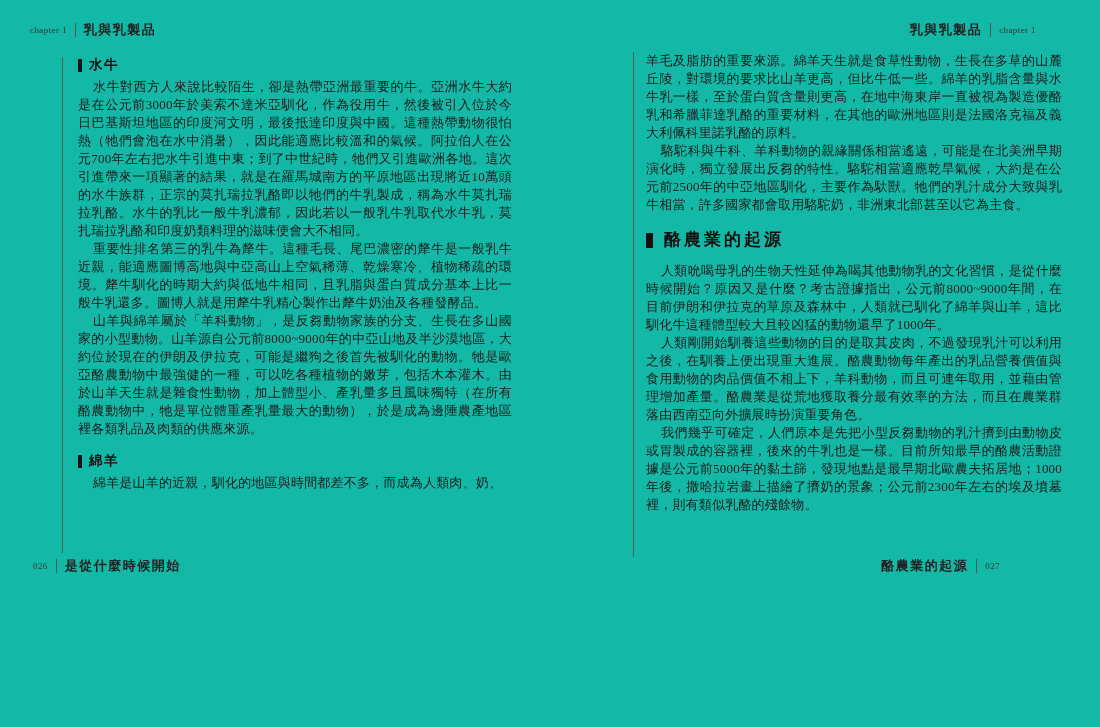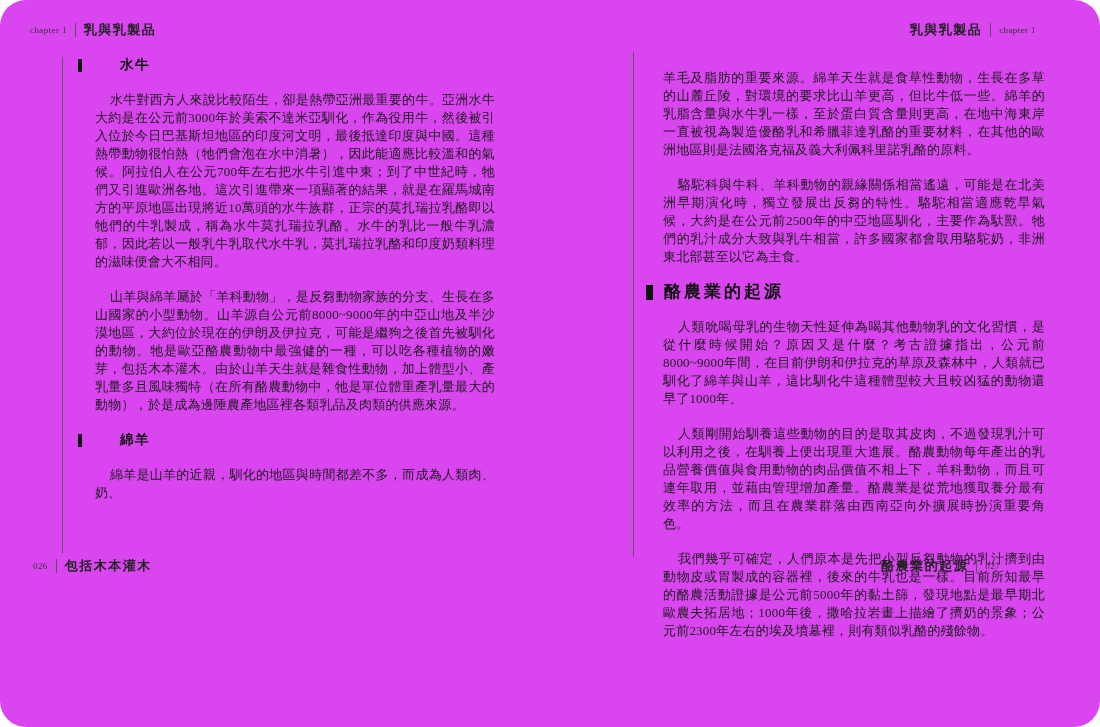--- a/index.html
+++ b/index.html
@@ -1,18 +1,18 @@
 <!DOCTYPE html>
 <html><head>
 <meta charset="utf-8">
 <style>
   * { margin:0; padding:0; box-sizing:border-box; }
   html,body { width:1100px; height:727px; background:#ffffff; overflow:hidden; }
   body { font-family:"Liberation Serif","DejaVu Serif",serif; color:#1b1b1b; }
-  .spread { position:relative; width:1100px; height:727px; background:#d946ef;border-radius:26px; }
+  .spread { position:relative; width:1100px; height:727px; background:#14b8a6; }
 
   .running-head, .running-foot {
     position:absolute; display:flex; align-items:center; gap:8px;
     font-size:9px; color:#2b2b2b;
   }
   .running-head .en, .running-foot .num {
     font-size:9px; letter-spacing:0.4px; color:#333;
   }
   .running-head .zh, .running-foot .zh {
     font-size:13px; font-weight:600; letter-spacing:1.5px; color:#222;
@@ -28,26 +28,26 @@
   .colrule-left  { left:62px;  top:57px; height:496px; }
   .colrule-right { left:633px; top:52px; height:505px; }
 
   .textcol {
     position:absolute; text-align:justify; font-size:13px; line-height:18px;
     color:#1b1b1b; letter-spacing:0.2px;
   }
   .textcol-left  { left:78px;  top:56px; width:434px; }
   .textcol-right { left:646px; top:52px; width:416px; }
 
-  .textcol p { text-indent:1.15em; margin:17px; }
+  .textcol p { text-indent:1.15em; margin:0; }
   .textcol p.noindent { text-indent:0; }
 
   h3.sec {
     font-size:13.5px; font-weight:700; letter-spacing:1.5px;
-    margin:14px 0 4px 0; display:flex; align-items:center; color:#111;gap:31px;
+    margin:14px 0 4px 0; display:flex; align-items:center; color:#111;
   }
   h3.sec.first { margin-top:0; }
   .secbar { width:4px; height:13px; background:#111; margin-right:7px; flex:0 0 auto; }
 
   h2.major {
     font-size:17px; font-weight:700; letter-spacing:3px;
     margin:17px 0 13px 0; display:flex; align-items:center; color:#111;
   }
   .majorbar { width:7px; height:15px; background:#111; margin-right:11px; flex:0 0 auto; }
 </style>
@@ -72,20 +72,21 @@
   <div class="colrule colrule-right"></div>
 
   <div class="textcol textcol-left">
 
     <h3 class="sec first">
       <span class="secbar"></span>
       <span>水牛</span>
     </h3>
     <p>水牛對西方人來說比較陌生，卻是熱帶亞洲最重要的牛。亞洲水牛大約是在公元前3000年於美索不達米亞馴化，作為役用牛，然後被引入位於今日巴基斯坦地區的印度河文明，最後抵達印度與中國。這種熱帶動物很怕熱（牠們會泡在水中消暑），因此能適應比較溫和的氣候。阿拉伯人在公元700年左右把水牛引進中東；到了中世紀時，牠們又引進歐洲各地。這次引進帶來一項顯著的結果，就是在羅馬城南方的平原地區出現將近10萬頭的水牛族群，正宗的莫扎瑞拉乳酪即以牠們的牛乳製成，稱為水牛莫扎瑞拉乳酪。水牛的乳比一般牛乳濃郁，因此若以一般乳牛乳取代水牛乳，莫扎瑞拉乳酪和印度奶類料理的滋味便會大不相同。</p>
 
+    <p>重要性排名第三的乳牛為犛牛。這種毛長、尾巴濃密的犛牛是一般乳牛近親，能適應圖博高地與中亞高山上空氣稀薄、乾燥寒冷、植物稀疏的環境。犛牛馴化的時期大約與低地牛相同，且乳脂與蛋白質成分基本上比一般牛乳還多。圖博人就是用犛牛乳精心製作出犛牛奶油及各種發酵品。</p>
 
     <p>山羊與綿羊屬於「羊科動物」，是反芻動物家族的分支、生長在多山國家的小型動物。山羊源自公元前8000~9000年的中亞山地及半沙漠地區，大約位於現在的伊朗及伊拉克，可能是繼狗之後首先被馴化的動物。牠是歐亞酪農動物中最強健的一種，可以吃各種植物的嫩芽，包括木本灌木。由於山羊天生就是雜食性動物，加上體型小、產乳量多且風味獨特（在所有酪農動物中，牠是單位體重產乳量最大的動物），於是成為邊陲農產地區裡各類乳品及肉類的供應來源。</p>
 
     <h3 class="sec">
       <span class="secbar"></span>
       <span>綿羊</span>
     </h3>
     <p>綿羊是山羊的近親，馴化的地區與時間都差不多，而成為人類肉、奶、</p>
 
   </div>
@@ -102,21 +103,21 @@
     </h2>
     <p>人類吮喝母乳的生物天性延伸為喝其他動物乳的文化習慣，是從什麼時候開始？原因又是什麼？考古證據指出，公元前8000~9000年間，在目前伊朗和伊拉克的草原及森林中，人類就已馴化了綿羊與山羊，這比馴化牛這種體型較大且較凶猛的動物還早了1000年。</p>
     <p>人類剛開始馴養這些動物的目的是取其皮肉，不過發現乳汁可以利用之後，在馴養上便出現重大進展。酪農動物每年產出的乳品營養價值與食用動物的肉品價值不相上下，羊科動物，而且可連年取用，並藉由管理增加產量。酪農業是從荒地獲取養分最有效率的方法，而且在農業群落由西南亞向外擴展時扮演重要角色。</p>
     <p>我們幾乎可確定，人們原本是先把小型反芻動物的乳汁擠到由動物皮或胃製成的容器裡，後來的牛乳也是一樣。目前所知最早的酪農活動證據是公元前5000年的黏土篩，發現地點是最早期北歐農夫拓居地；1000年後，撒哈拉岩畫上描繪了擠奶的景象；公元前2300年左右的埃及墳墓裡，則有類似乳酪的殘餘物。</p>
 
   </div>
 
   <div class="running-foot foot-left">
     <span class="num">026</span>
     <span class="vdiv"></span>
-    <span class="zh">包括木本灌木</span>
+    <span class="zh">是從什麼時候開始</span>
   </div>
 
   <div class="running-foot foot-right">
     <span class="zh">酪農業的起源</span>
     <span class="vdiv"></span>
     <span class="num">027</span>
   </div>
 
 </div>
 

